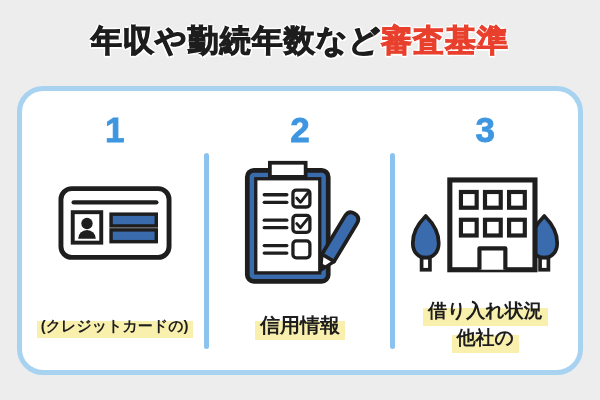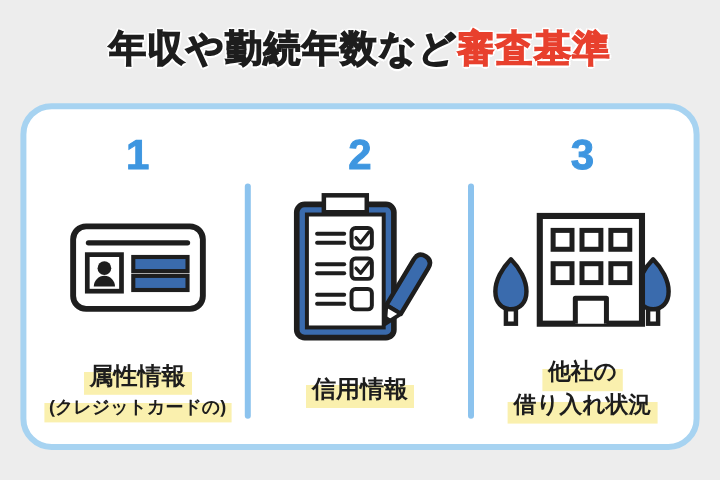--- a/index.html
+++ b/index.html
@@ -123,21 +123,20 @@
         <rect x="3" y="3" width="110" height="70" rx="11" fill="#ffffff" stroke="#1e1e1e" stroke-width="5"></rect>
         <line x1="16" y1="17" x2="100" y2="17" stroke="#1e1e1e" stroke-width="4.5" stroke-linecap="round"></line>
         <rect x="15" y="27" width="29" height="31" fill="#ffffff" stroke="#1e1e1e" stroke-width="4"></rect>
         <circle cx="29.5" cy="38.5" r="5.8" fill="#1e1e1e"></circle>
         <path d="M20.5,54 a9,9 0 0 1 18,0 Z" fill="#1e1e1e"></path>
         <rect x="54" y="29" width="46" height="12" fill="#3a6bad" stroke="#1e1e1e" stroke-width="3.5"></rect>
         <rect x="54" y="45" width="46" height="12" fill="#3a6bad" stroke="#1e1e1e" stroke-width="3.5"></rect>
       </svg>
     </div>
     <div class="label-area">
-      <span class="lbl">属性情報</span>
 
       <span class="sub">(クレジットカードの)</span>
     </div>
   </div>
 
   <div class="col col2">
     <div class="num">2</div>
     <div class="icon-area">
       <svg width="132" height="128" viewBox="0 0 140 136" aria-hidden="true">
         <rect x="14" y="12" width="86" height="118" rx="7" fill="#3a6bad" stroke="#1e1e1e" stroke-width="5"></rect>
@@ -186,21 +185,21 @@
         <rect x="59" y="27" width="17" height="17" fill="#ffffff" stroke="#1e1e1e" stroke-width="4.5"></rect>
         <rect x="85" y="27" width="17" height="17" fill="#ffffff" stroke="#1e1e1e" stroke-width="4.5"></rect>
         <rect x="111" y="27" width="17" height="17" fill="#ffffff" stroke="#1e1e1e" stroke-width="4.5"></rect>
         <rect x="59" y="57" width="17" height="17" fill="#ffffff" stroke="#1e1e1e" stroke-width="4.5"></rect>
         <rect x="85" y="57" width="17" height="17" fill="#ffffff" stroke="#1e1e1e" stroke-width="4.5"></rect>
         <rect x="111" y="57" width="17" height="17" fill="#ffffff" stroke="#1e1e1e" stroke-width="4.5"></rect>
         <path d="M79,111 L79,88 L107,88 L107,111" fill="#ffffff" stroke="#1e1e1e" stroke-width="4.5" stroke-linejoin="round"></path>
       </svg>
     </div>
     <div class="label-area">
+      <span class="lbl">借り入れ状況</span>
       <span class="lbl">他社の</span>
-      <span class="lbl">借り入れ状況</span>
 
     </div>
   </div>
 
   <div class="divider d1"></div>
   <div class="divider d2"></div>
 </div>
 
 </body></html>

